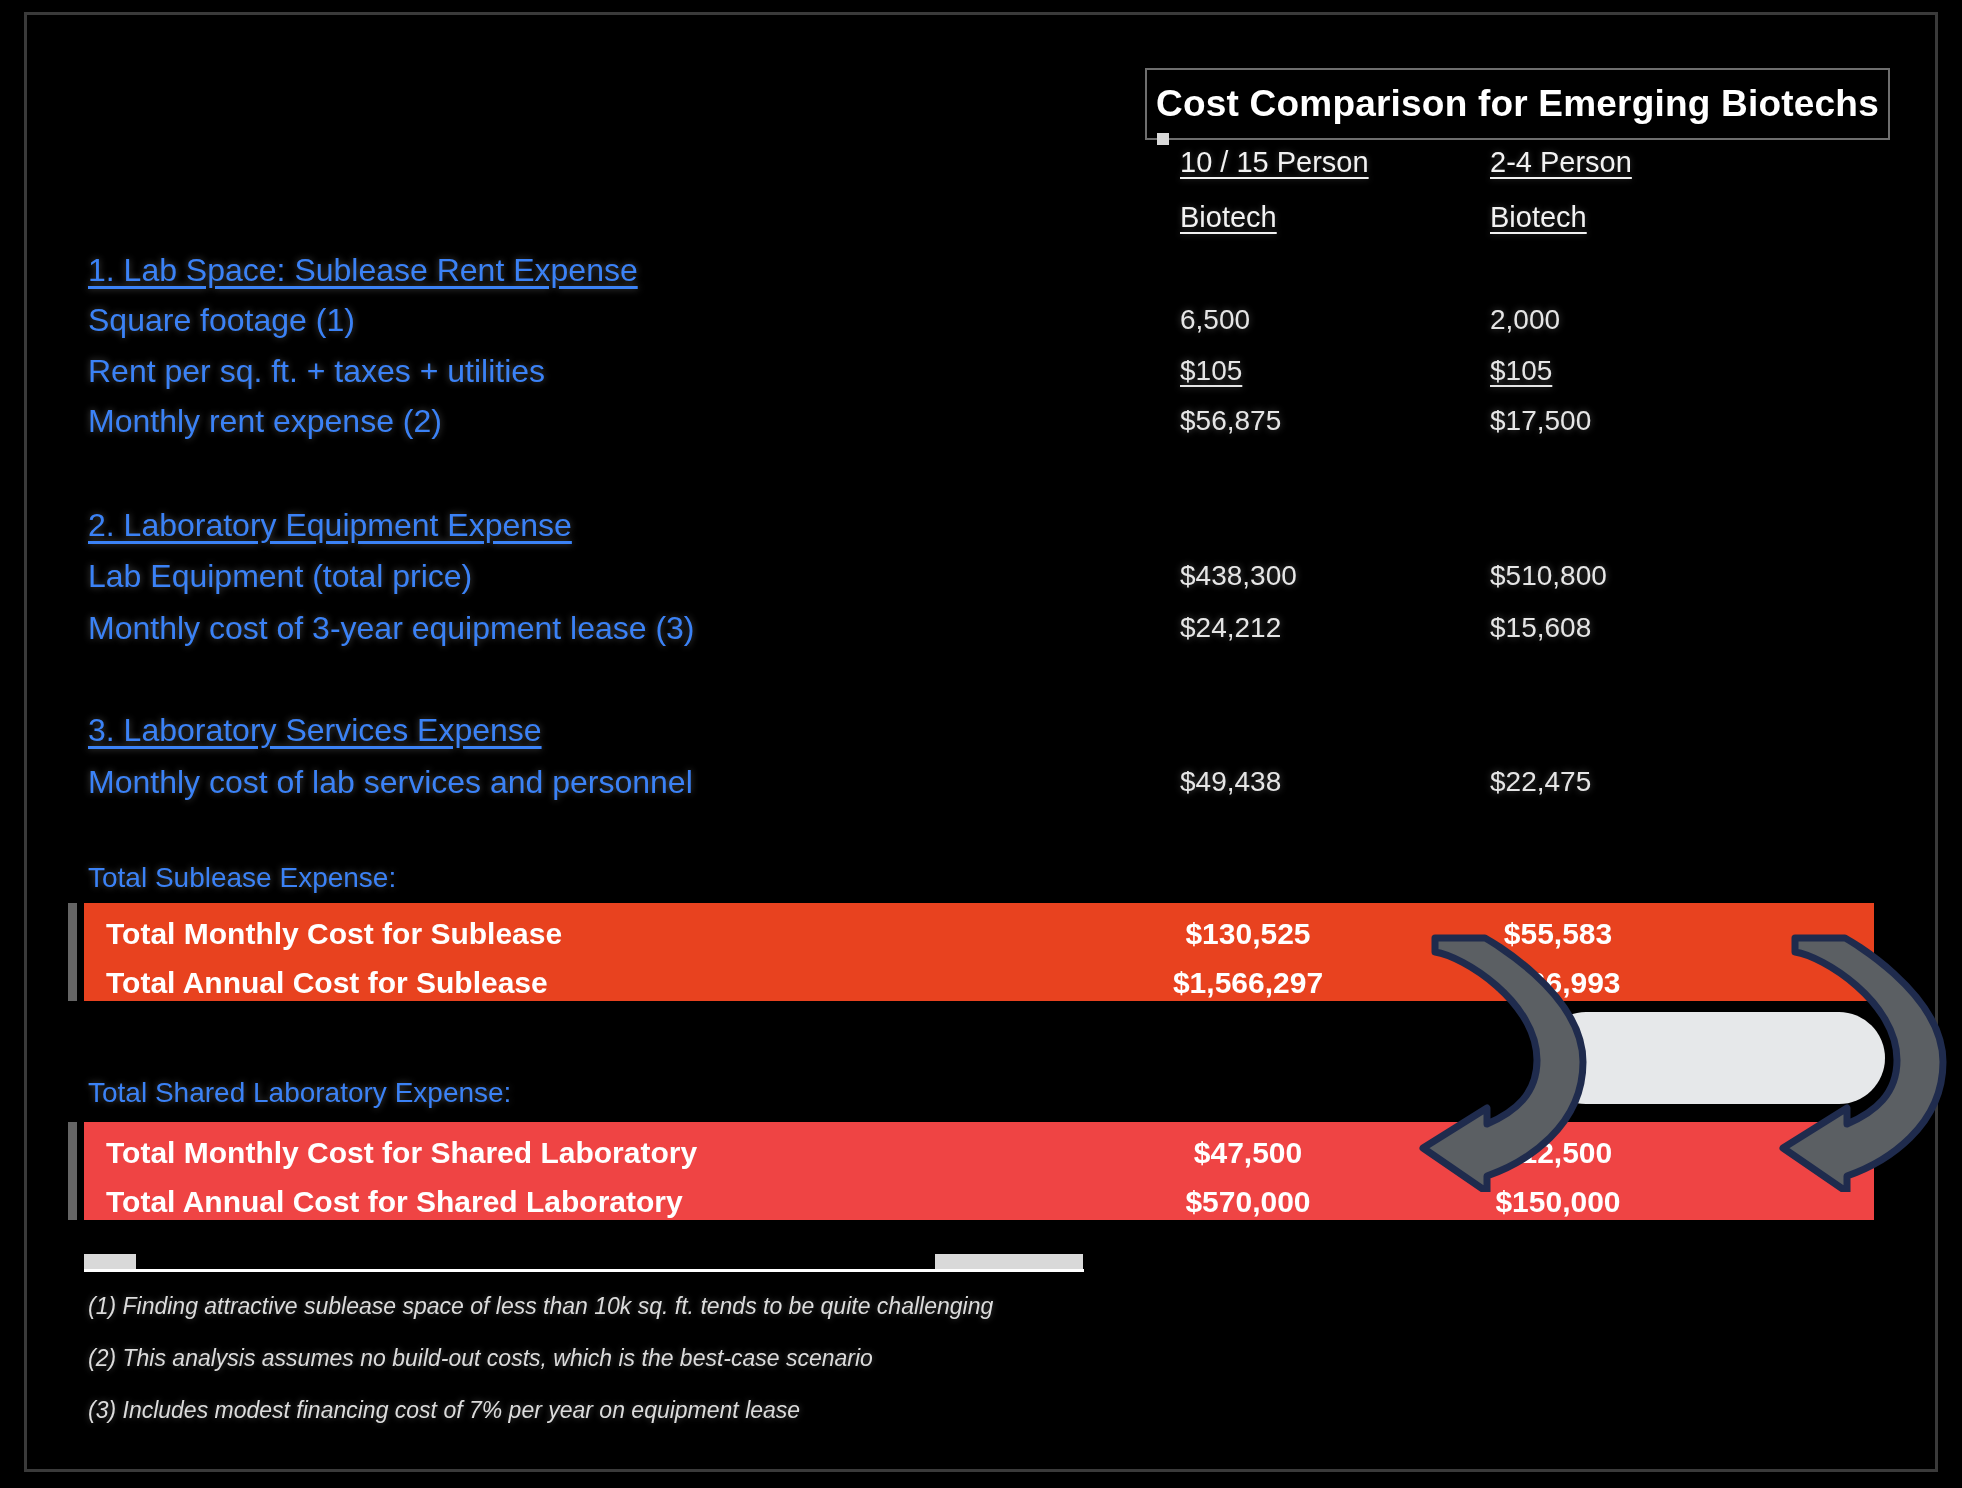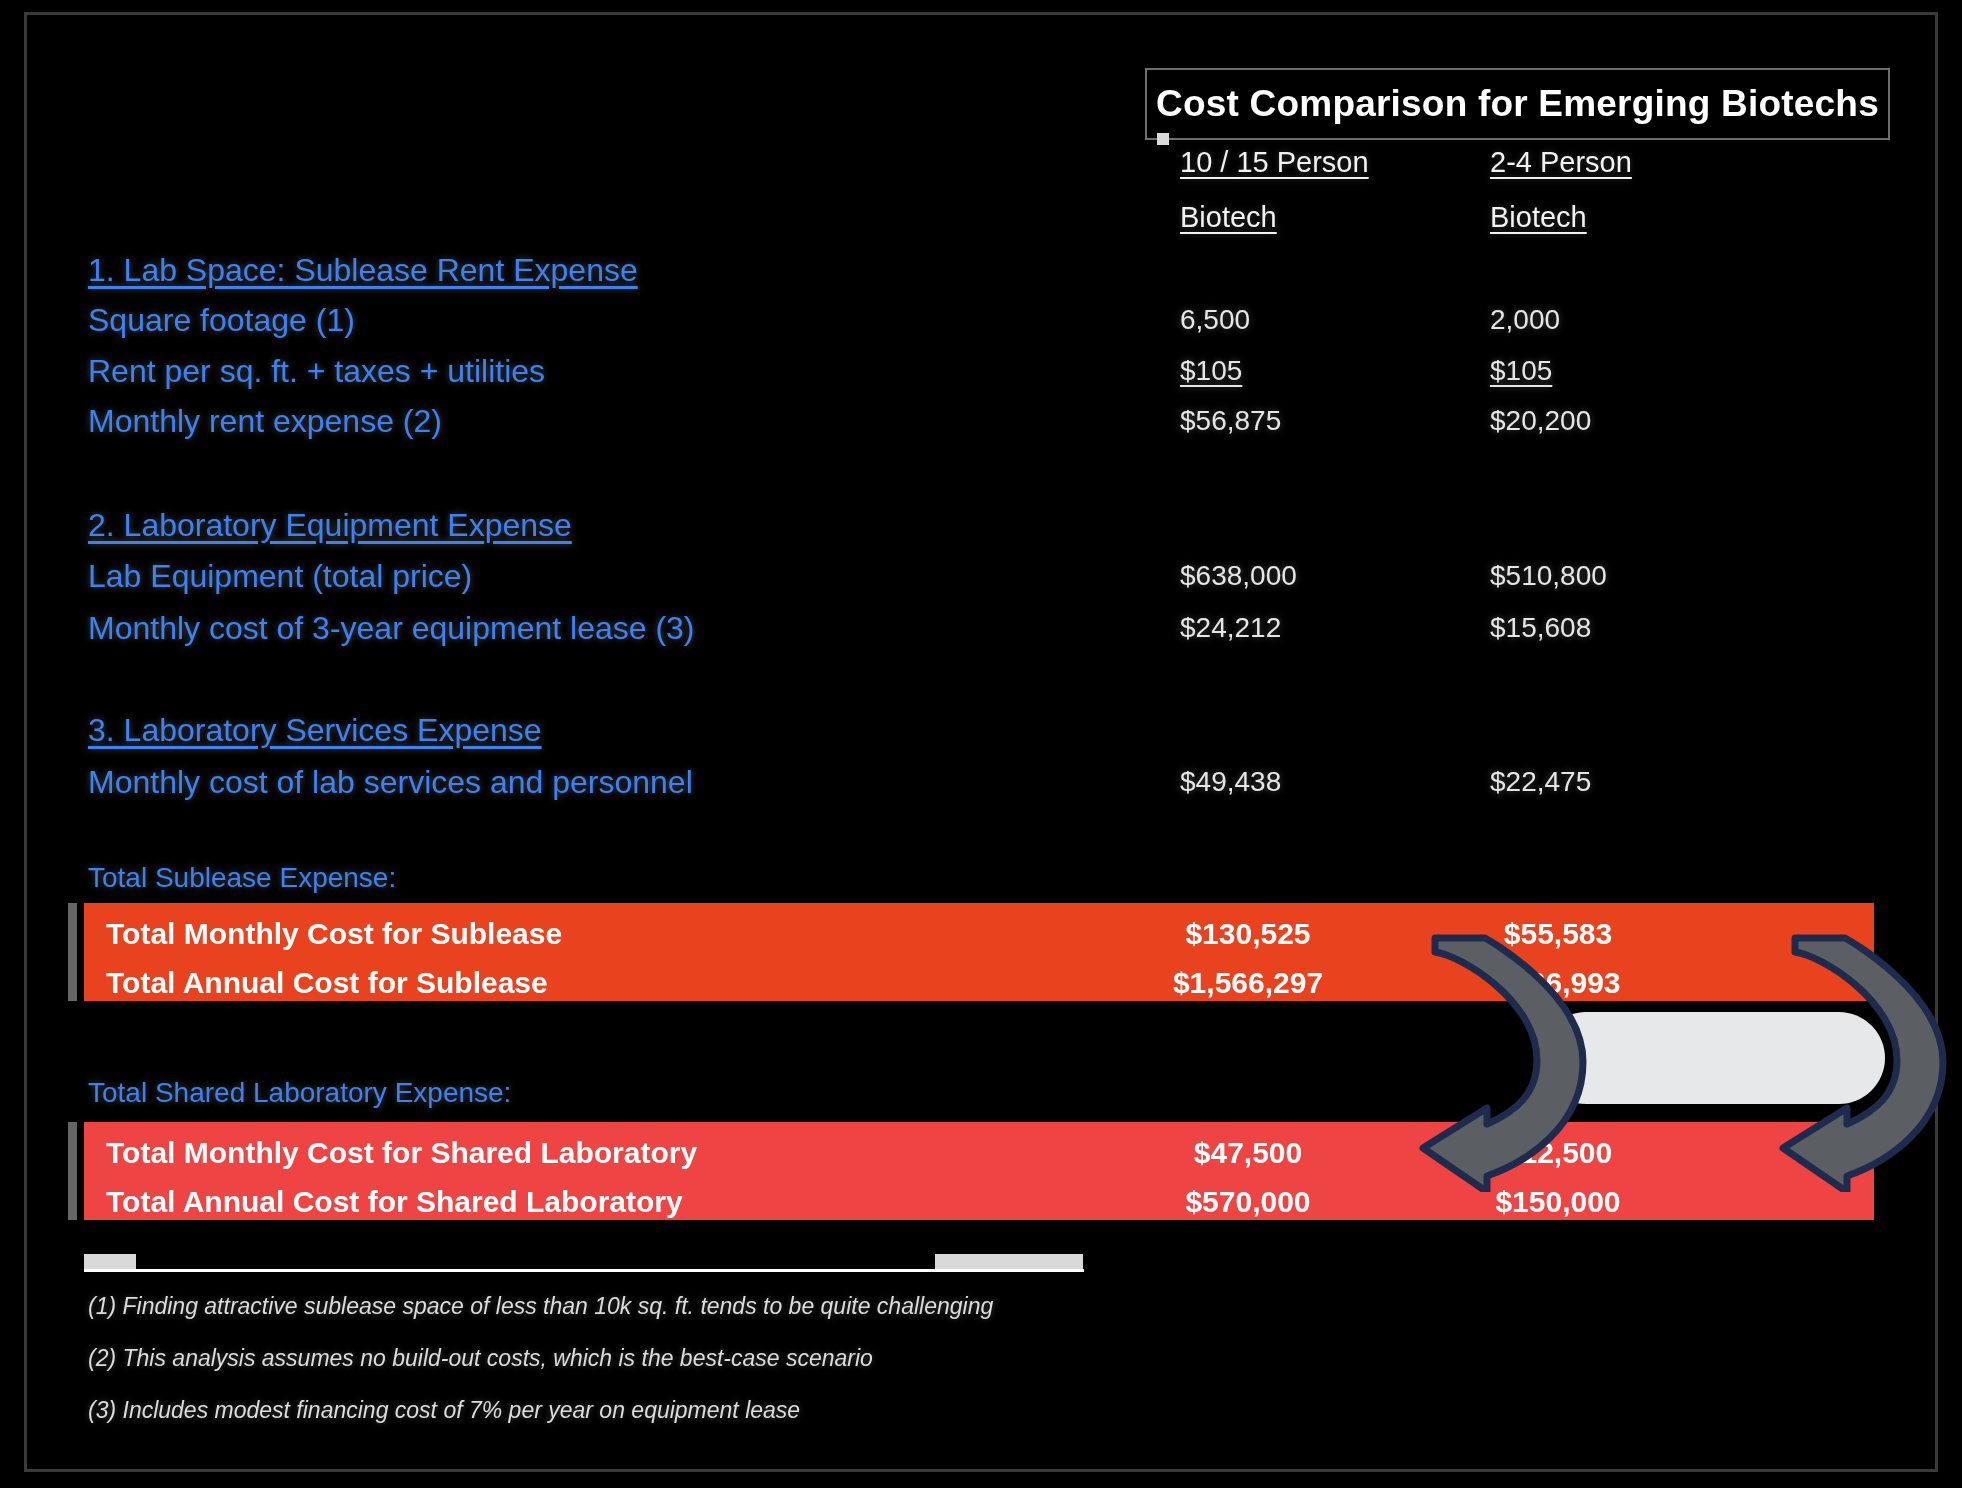--- a/index.html
+++ b/index.html
@@ -252,29 +252,29 @@
     <span class="v2">2,000</span>
   </div>
   <div class="row" style="top:346px">
     <span class="label">Rent per sq. ft. + taxes + utilities</span>
     <span class="v1 uline">$105</span>
     <span class="v2 uline">$105</span>
   </div>
   <div class="row" style="top:396px">
     <span class="label">Monthly rent expense (2)</span>
     <span class="v1">$56,875</span>
-    <span class="v2">$20,200</span>
+    <span class="v2">$17,500</span>
   </div>
 
   <div class="row" style="top:500px">
     <span class="label section">2. Laboratory Equipment Expense</span>
   </div>
   <div class="row" style="top:551px">
     <span class="label">Lab Equipment (total  price)</span>
-    <span class="v1">$638,000</span>
+    <span class="v1">$438,300</span>
     <span class="v2">$510,800</span>
   </div>
   <div class="row" style="top:603px">
     <span class="label">Monthly cost of 3-year equipment lease (3)</span>
     <span class="v1">$24,212</span>
     <span class="v2">$15,608</span>
   </div>
 
   <div class="row" style="top:705px">
     <span class="label section">3. Laboratory Services Expense</span>

